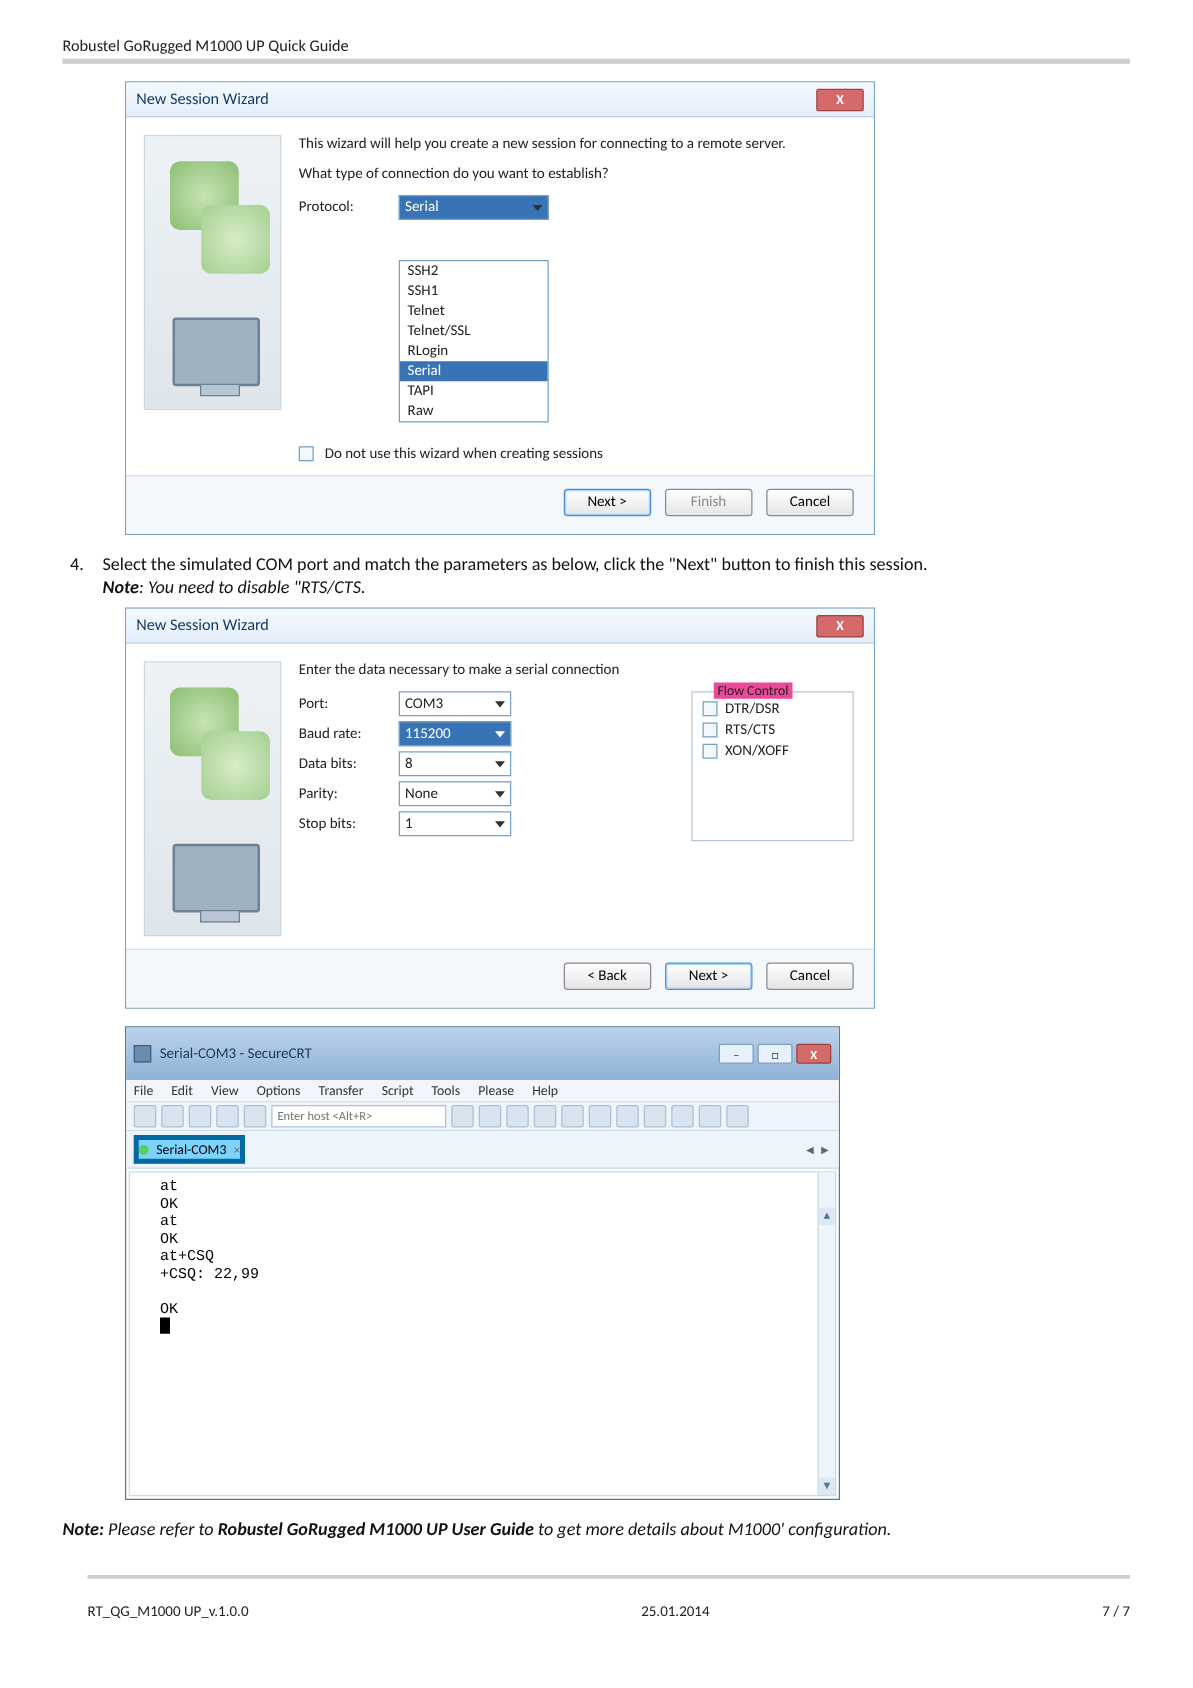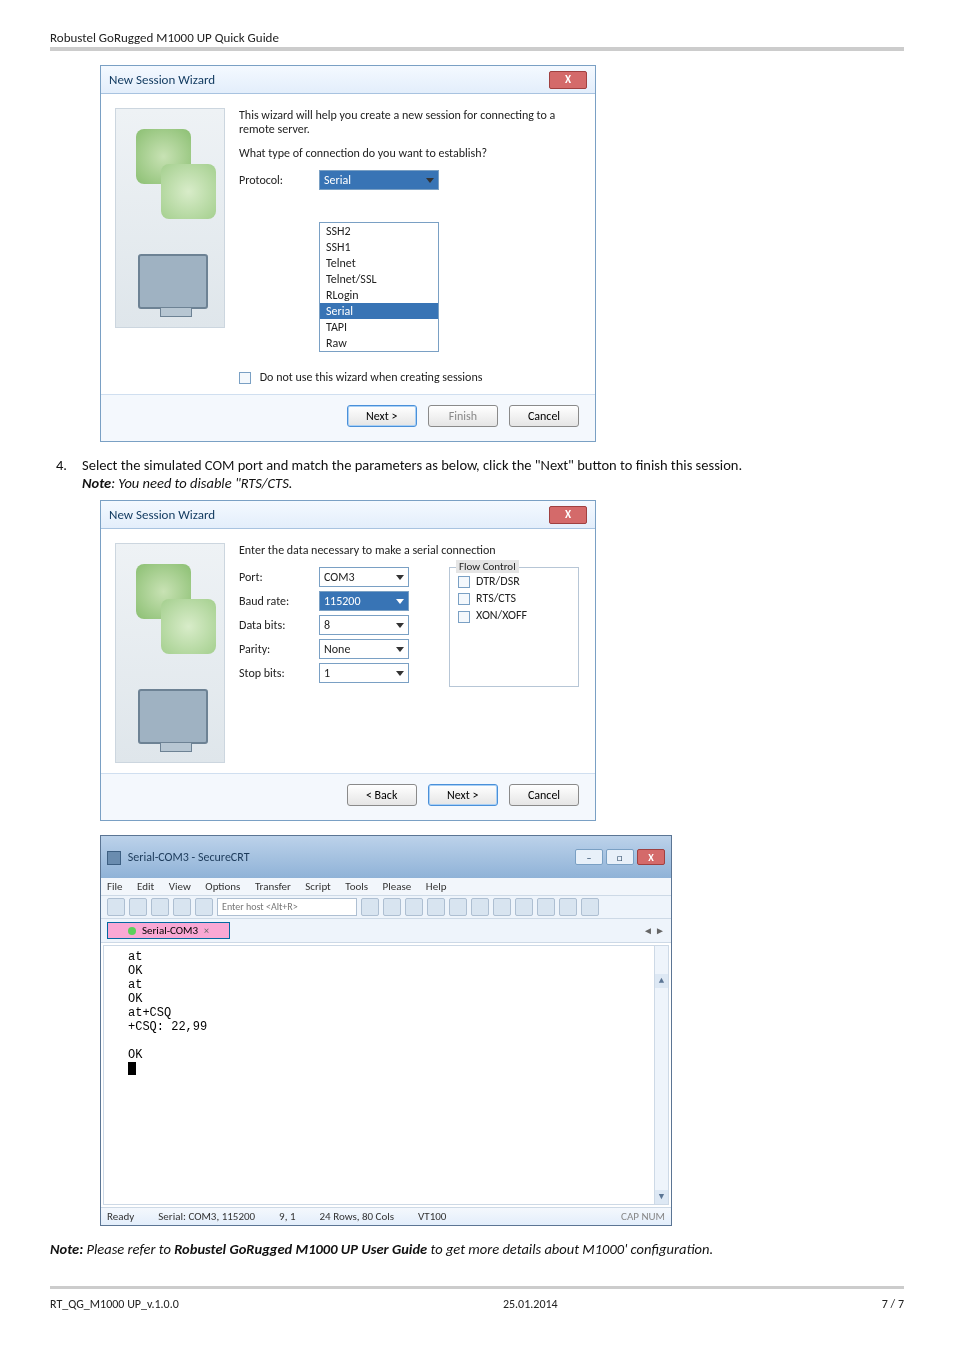--- a/index.html
+++ b/index.html
@@ -16,21 +16,21 @@
     color: #222;
     margin-bottom: 2px;
   }
   .hrule {
     height: 4px;
     background: #ccc;
     margin-bottom: 14px;
   }
   
   .dlg {
-    width: 496px;
+    width: 600px;
     margin: 8px 0 14px 50px;
     border: 1px solid #7aa0c4;
     background: #fff;
   }
   .dlg-title {
     height: 28px;
     line-height: 28px;
     padding: 0 8px;
     background: linear-gradient(#f4f9ff,#e3eefb);
     color: #10395f;
@@ -104,21 +104,21 @@
     background:linear-gradient(#fff,#e5e5e5);
     border-radius:3px; padding:1px 12px; margin-left:8px;
     text-align:center; line-height:18px;
   }
   .btn.primary { border-color:#4a90d9; box-shadow:0 0 0 1px #a9d0f5 inset; }
   .btn.disabled { color:#8a8a8a; }
   .flow-group {
     border:1px solid #b7c6d6; padding:6px 8px 4px; width:130px;
     position:relative; margin-left:14px; font-size:12px;
   }
-  .flow-group .legend { position:absolute; top:-8px; left:6px; background:#e5e5e5; padding:0 3px; font-size:11px;}
+  .flow-group .legend { position:absolute; top:-8px; left:17px; background:#ec4899; padding:0 3px; font-size:11px;}
   .flow-group div { margin-bottom:3px; }
   
   .crt {
     width: 572px;
     margin: 0 0 14px 50px;
     border:1px solid #5b7594;
     background:#fff;
     font-size:12px;
   }
   .crt-title {
@@ -130,21 +130,21 @@
   .winbtns span { width:28px;height:16px;border:1px solid #7aa0c4;background:#e8f0f9;border-radius:2px;display:flex;align-items:center;justify-content:center;font-size:10px;}
   .winbtns span.cls { background:#d46a6a;border-color:#a04040;color:#fff;font-weight:bold;}
   .crt-menu { background:#f2f6fb; padding:2px 6px; font-size:11px; color:#333; border-bottom:1px solid #cdd9e6;}
   .crt-menu span { margin-right:12px; }
   .crt-tool { background:#eef4fb; padding:2px 6px; display:flex; align-items:center; gap:4px; border-bottom:1px solid #cdd9e6;}
   .tb-ic { width:18px;height:18px;background:#d8e4f0;border:1px solid #aebfd2;border-radius:2px;}
   .tb-host { flex:0 0 140px; height:18px; border:1px solid #aebfd2; background:#fff;
     font-size:10px; color:#777; padding:0 4px; line-height:16px;}
   .crt-tab { background:#eef4fb; padding:3px 6px; font-size:11px; border-bottom:1px solid #cdd9e6;
     display:flex; align-items:center; gap:6px;}
-  .tabchip { background:#f9a8d4; border:1px solid #0369a1; padding:1px 20px; display:flex; align-items:center; gap:6px;}
+  .tabchip { background:#7dd3fc; border:4px solid #0369a1; padding:1px 0; display:flex; align-items:center; gap:6px;}
   .ledgreen { width:8px;height:8px;background:#5bcf5b;border-radius:50%;}
   .tab-x { font-size:10px; color:#666; }
   .arrows { margin-left:auto; font-size:10px; color:#666; }
   .crt-term {
     height:260px; background:#fff; border:1px solid #cdd9e6; margin:2px;
     font-family:"Courier New",monospace; font-size:12px; padding:4px 24px;
     color:#000; white-space:pre; overflow:hidden; position:relative;
   }
   .cursor { display:inline-block; width:8px; height:13px; background:#000; }
   .crt-status {
@@ -154,24 +154,25 @@
   .crt-status span:last-child { margin-left:auto; color:#888; }
   
   .para { font-size: 14.5px; color:#111; margin: 10px 0 2px 0; }
   .numrow { display:flex; }
   .numrow .n { width:32px; padding-left:6px; }
   .italic { font-style: italic; }
   .boldit { font-style: italic; font-weight: bold; }
   .footer {
     margin-top: 28px;
     border-top: 3px solid #ccc;
-    padding-top: 8px;
+    padding-top: 20px;
     font-size: 12px;
     display:flex; justify-content: space-between;
     color:#222;
+    margin-left:20px;
   }
   .scrollstub { position:absolute; right:0; top:0; width:14px; height:100%;
     background:#eef4fb; border-left:1px solid #cdd9e6; }
   .scrollstub .up, .scrollstub .dn { height:14px; background:#dde8f4; font-size:9px;
     text-align:center; line-height:14px; color:#5b7594;}
   .scrollstub .dn { position:absolute; bottom:0; left:0; right:0;}
 </style>
 </head>
 <body>
 
@@ -356,28 +357,20 @@
 at+CSQ
 +CSQ: 22,99
 
 OK</span>
 <span class="cursor"></span>
     <div class="scrollstub">
       <div class="up">▲</div>
       <div class="dn">▼</div>
     </div>
   </div>
-  <div class="crt-status">
-    <span>Ready</span>
-    <span>Serial: COM3, 115200</span>
-    <span>9,  1</span>
-    <span>24 Rows, 80 Cols</span>
-    <span>VT100</span>
-    <span>CAP  NUM</span>
-  </div>
 </div>
 
 <div class="para italic">
   <span class="boldit">Note:</span><span> Please refer to </span><span class="boldit">Robustel GoRugged M1000 UP User Guide</span><span> to get more details about M1000' configuration.</span>
 </div>
 
 <div class="footer">
   <span>RT_QG_M1000 UP_v.1.0.0</span>
   <span>25.01.2014</span>
   <span>7 / 7</span>

